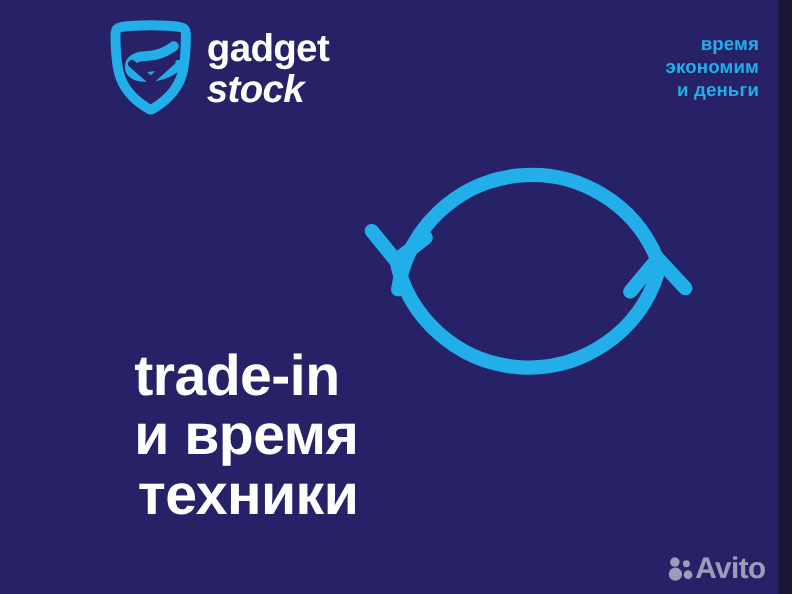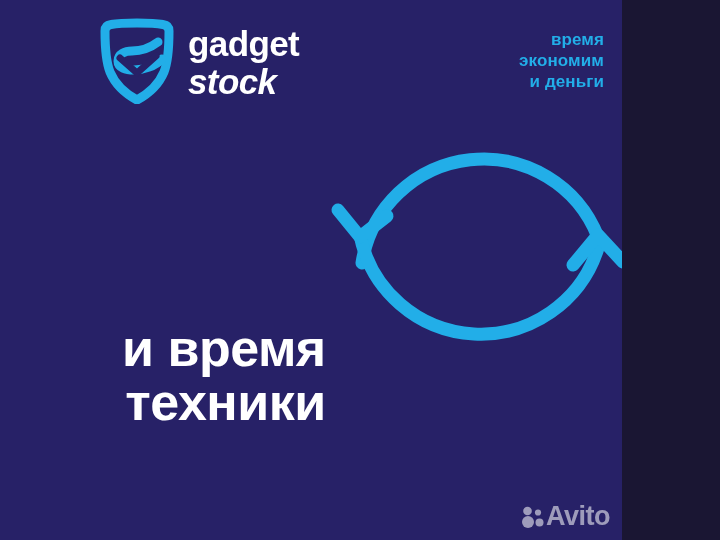--- a/index.html
+++ b/index.html
@@ -2,21 +2,21 @@
 <html><head>
 <meta charset="utf-8">
 <style>
   html, body {
     margin: 0;
     padding: 0;
     background: #1a1633;
   }
   #banner {
     position: relative;
-    width: 622px;
+    width: 708px;
     height: 540px;
     overflow: hidden;
     background: #272167;
     font-family: "Liberation Sans", sans-serif;
     -webkit-font-smoothing: antialiased;
   }
 
   
   #logo-lockup {
     position: absolute;
@@ -165,20 +165,21 @@
         <path d="M8 125 L30 152 L57 131" stroke="#22AEE8" stroke-width="13" stroke-linecap="round" stroke-linejoin="round"></path>
       </g>
 
       <g>
         <path d="M243 180 L268 150 L293 177" stroke="#22AEE8" stroke-width="13" stroke-linecap="round" stroke-linejoin="round"></path>
       </g>
     </svg>
   </div>
 
   <div id="headline">
+    <div class="headline-line l1">trade-in</div>
     <div class="headline-line l2">и время</div>
     <div class="headline-line l3">техники</div>
   </div>
 
   <div id="avito-watermark">
     <span>
       <svg id="avito-dots" viewBox="0 0 24 24" fill="none">
         <circle cx="6.5" cy="6" r="4.3" fill="#E8E8EF"></circle>
         <circle cx="17" cy="7.5" r="3.1" fill="#E8E8EF"></circle>
         <circle cx="7" cy="17" r="6" fill="#E8E8EF"></circle>

